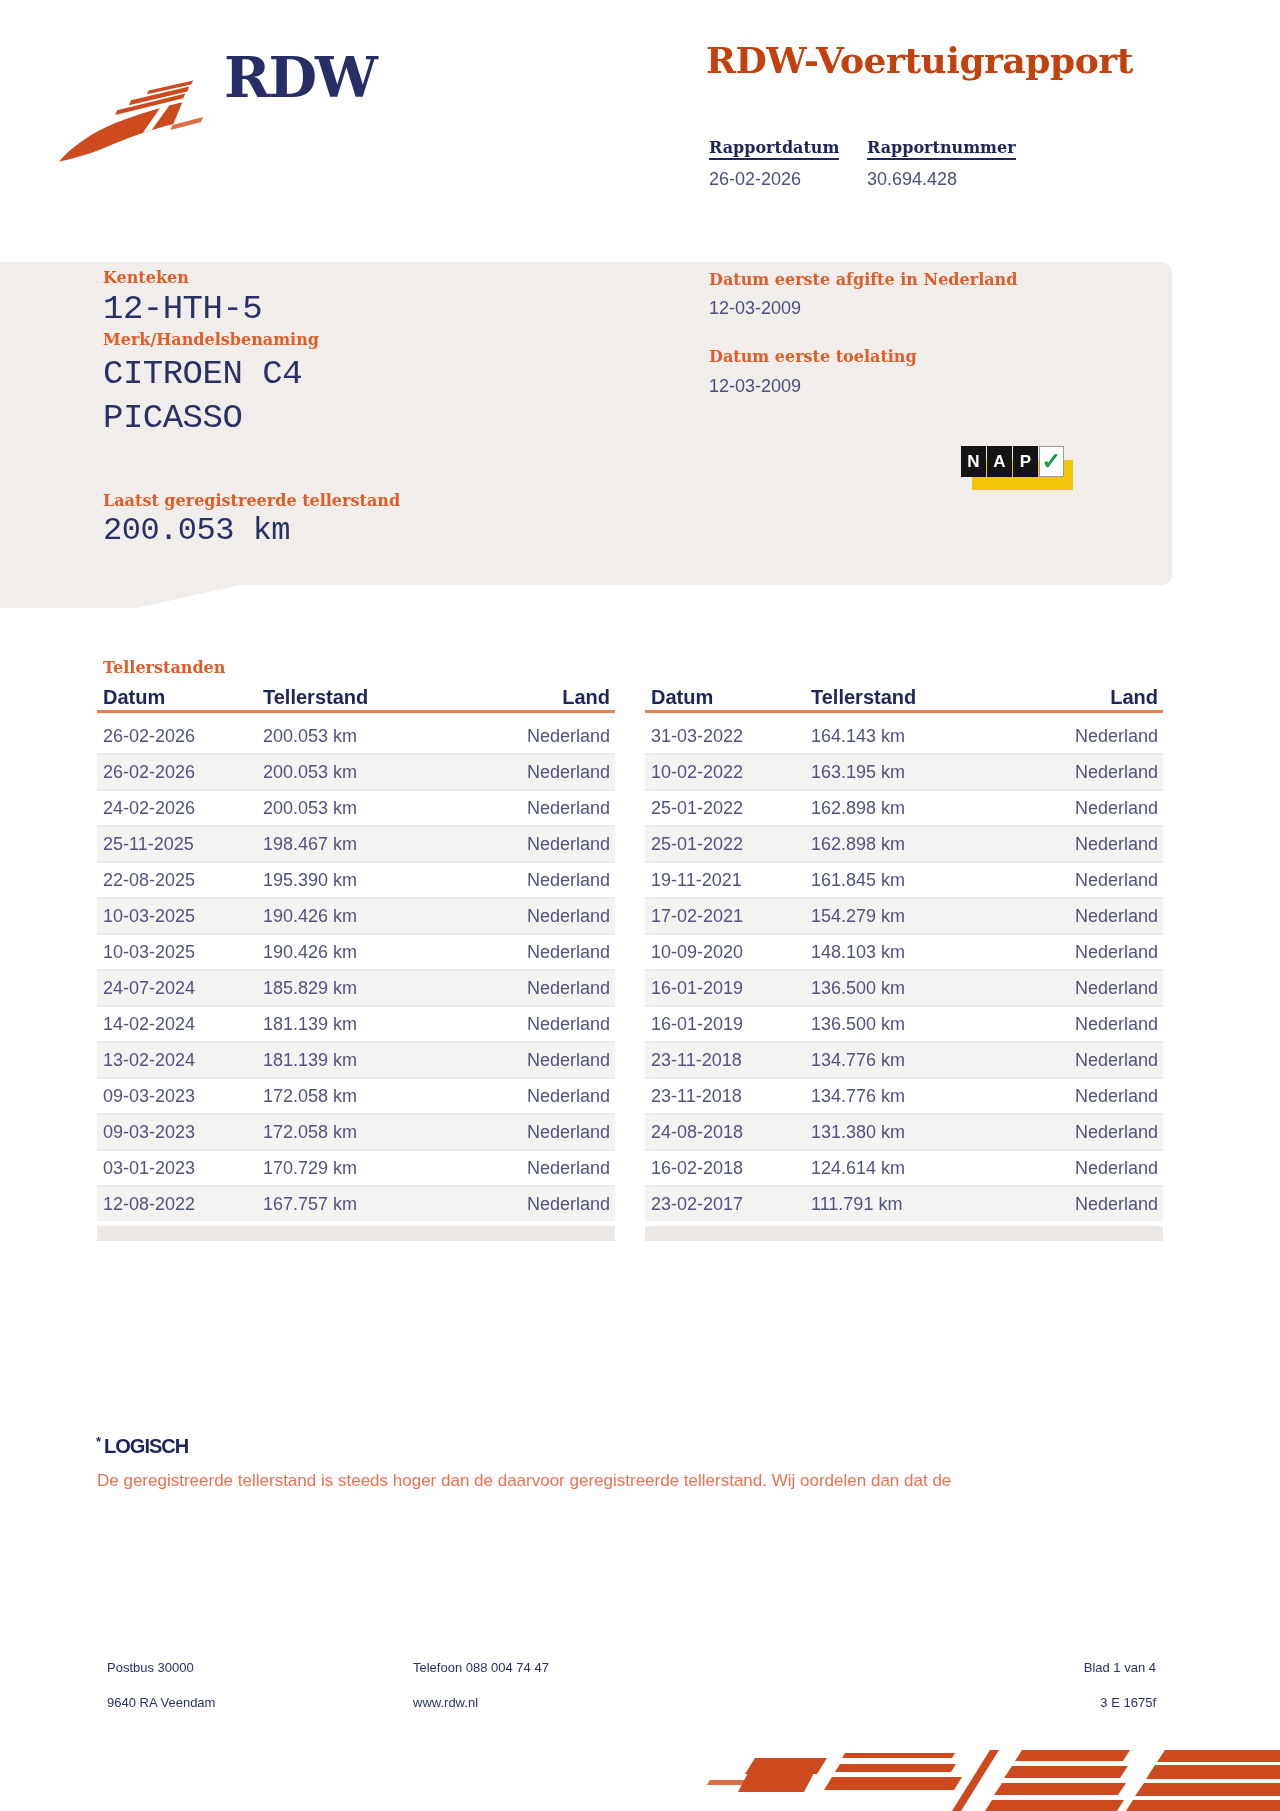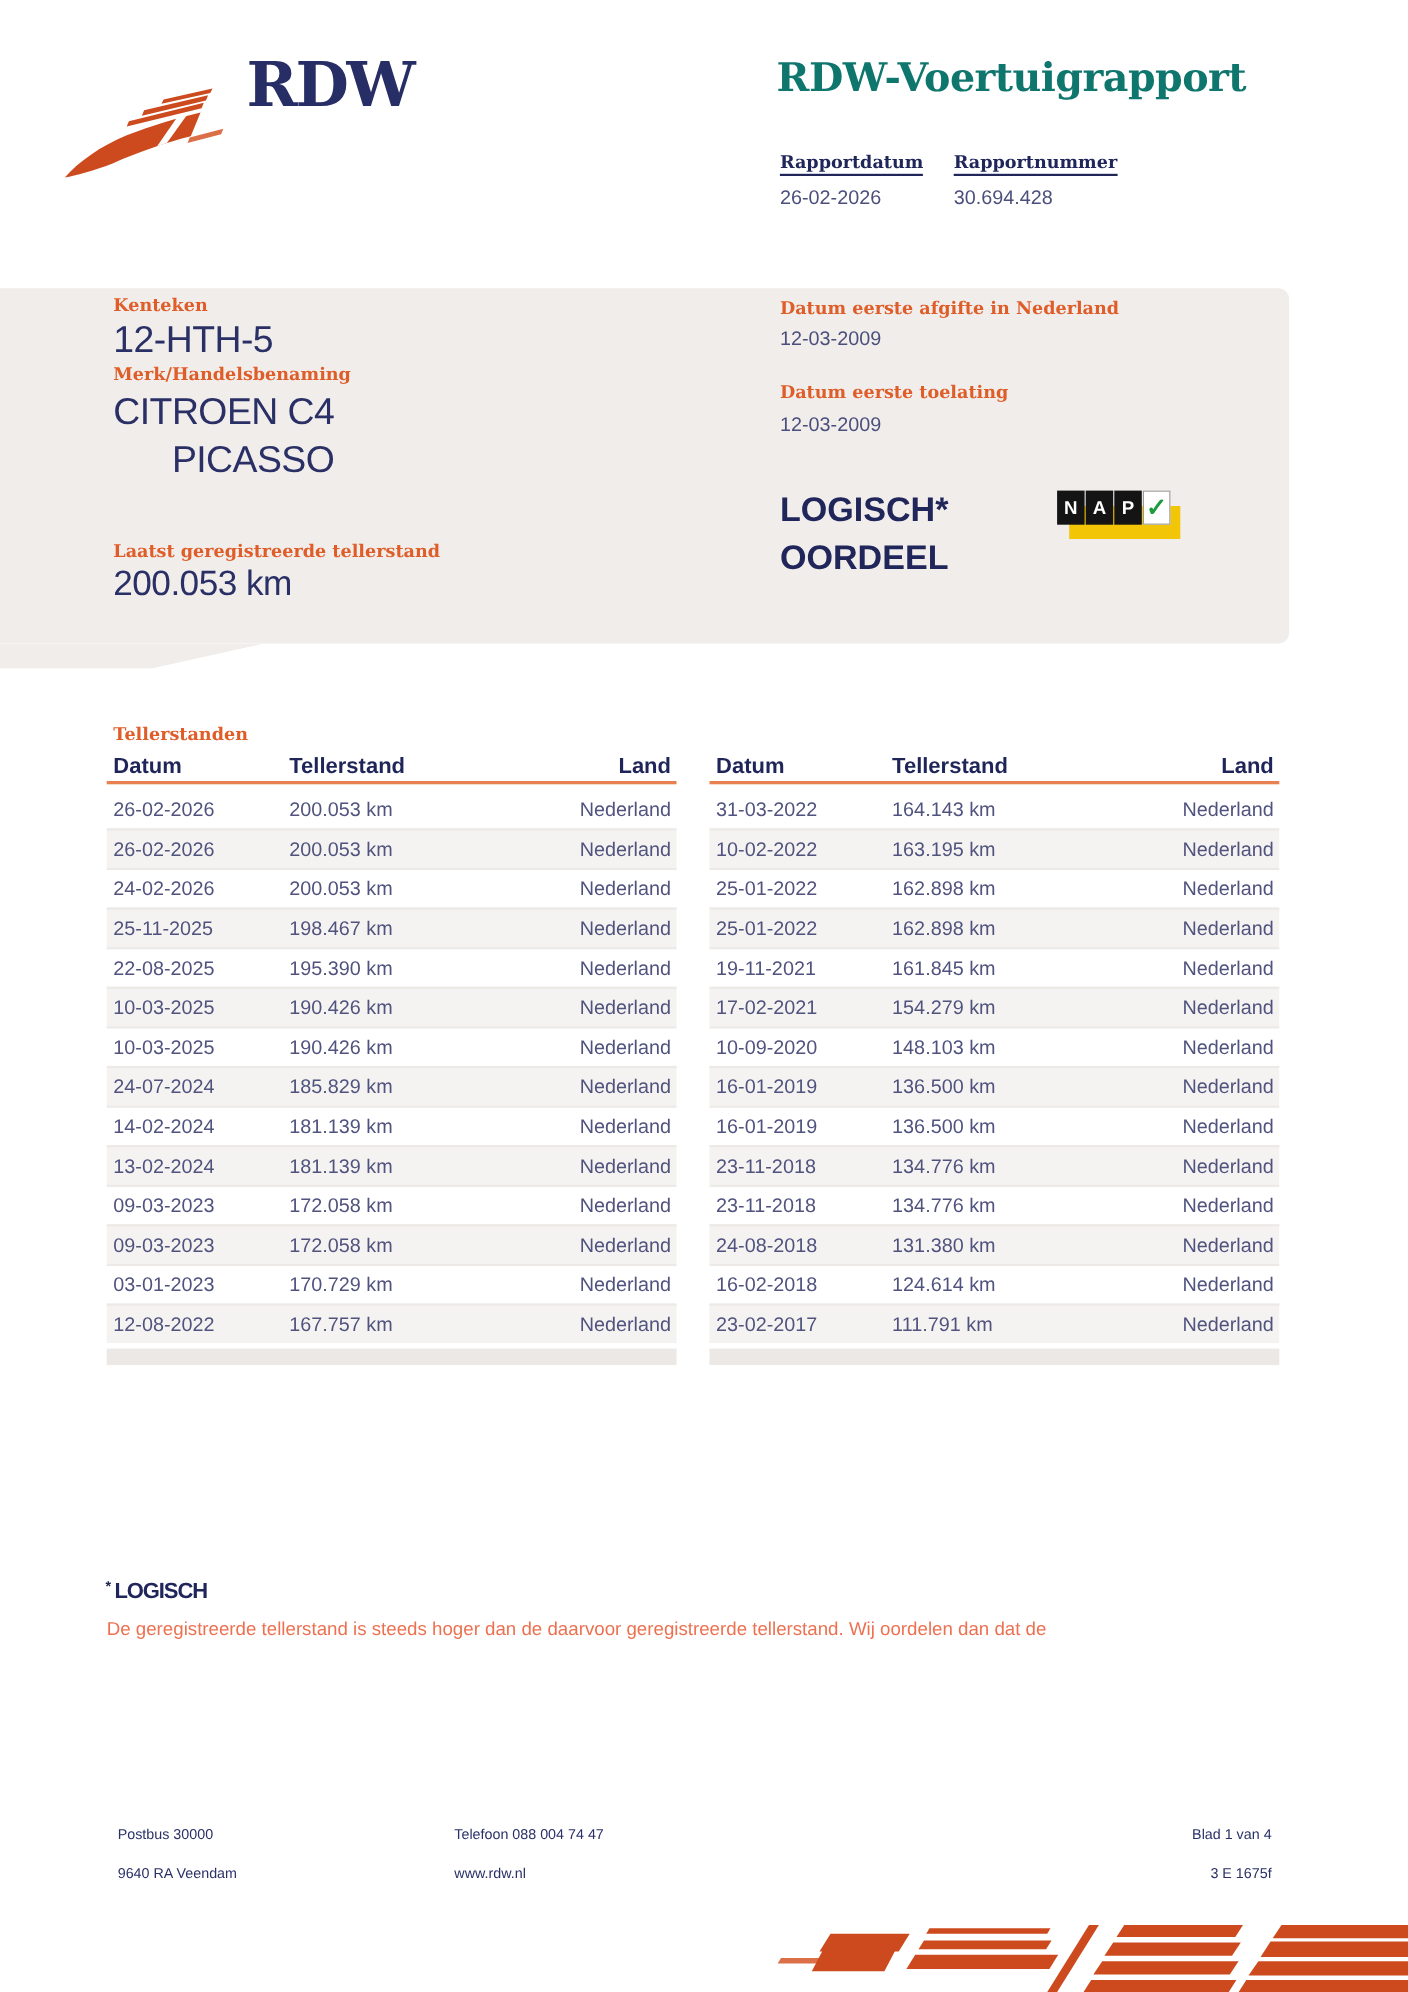--- a/index.html
+++ b/index.html
@@ -3,36 +3,36 @@
 <meta charset="utf-8">
 <style>
   html,body{margin:0;padding:0;background:#ffffff;}
   .page{position:relative;width:1280px;height:1811px;background:#fff;overflow:hidden;
         font-family:"Liberation Sans",sans-serif;}
 
   
   .rdw-logo{position:absolute;left:56px;top:78px;width:148px;height:88px;}
   .brand{position:absolute;left:224px;top:44px;font-family:"DejaVu Serif",serif;font-weight:bold;
          font-size:56px;letter-spacing:-2px;color:#272E66;}
-  .title{position:absolute;left:706px;top:50px;margin:0;font-family:"DejaVu Serif",serif;
-         font-weight:bold;font-size:36px;letter-spacing:-0.5px;color:#0f766e;}
+  .title{position:absolute;left:706px;top:39px;margin:0;font-family:"DejaVu Serif",serif;
+         font-weight:bold;font-size:36px;letter-spacing:-0.5px;color:#c2410c;}
   .meta{position:absolute;top:138px;}
   .meta-date{left:709px;}
   .meta-number{left:867px;}
   .meta-label{font-family:"DejaVu Serif",serif;font-weight:bold;font-size:16px;color:#20265A;
               border-bottom:2px solid #20265A;display:inline-block;padding-bottom:1px;}
   .meta-value{margin-top:9px;font-size:18px;color:#4B4F7C;}
 
   
   .panel{position:absolute;left:0;top:262px;width:1172px;height:323px;background:#F0EDEB;
          border-radius:0 10px 10px 0;}
   .panel-tab{position:absolute;left:0;top:585px;width:240px;height:23px;background:#F0EDEB;
          clip-path:polygon(0 0,100% 0,57% 100%,0 100%);}
   .lbl{position:absolute;font-family:"DejaVu Serif",serif;font-weight:bold;font-size:16px;color:#DF5D28;}
-  .bigval{position:absolute;font-family:Liberation Sans, sans-serif;font-size:34px;letter-spacing:-0.5px;color:#2A3066;text-align:right;}
+  .bigval{position:absolute;font-family:Liberation Mono, monospace;font-size:34px;letter-spacing:-0.5px;color:#2A3066;}
   .sansval{position:absolute;font-size:18px;color:#4B4F7C;}
 
   .kenteken-label{left:103px;top:268px;}
   .kenteken-value{left:103px;top:290px;}
   .merk-label{left:103px;top:330px;}
   .merk-value{left:103px;top:352px;line-height:44px;}
   .teller-label{left:103px;top:491px;}
   .teller-value{left:103px;top:512px;font-size:32px;}
   .afgifte-label{left:709px;top:270px;}
   .afgifte-value{left:709px;top:298px;}
@@ -124,24 +124,20 @@
 
   <div class="lbl teller-label">Laatst geregistreerde tellerstand</div>
   <div class="bigval teller-value">200.053 km</div>
 
   <div class="lbl afgifte-label">Datum eerste afgifte in Nederland</div>
   <div class="sansval afgifte-value">12-03-2009</div>
 
   <div class="lbl toelating-label">Datum eerste toelating</div>
   <div class="sansval toelating-value">12-03-2009</div>
 
-  <div class="oordeel">
-    <div>LOGISCH*</div>
-    <div>OORDEEL</div>
-  </div>
 
   <div class="nap">
     <div class="nap-yellow"></div>
     <div class="nap-tile nap-n">N</div>
     <div class="nap-tile nap-a">A</div>
     <div class="nap-tile nap-p">P</div>
     <div class="nap-tile nap-check">✓</div>
   </div>
 
   <div class="section-title">Tellerstanden</div>

